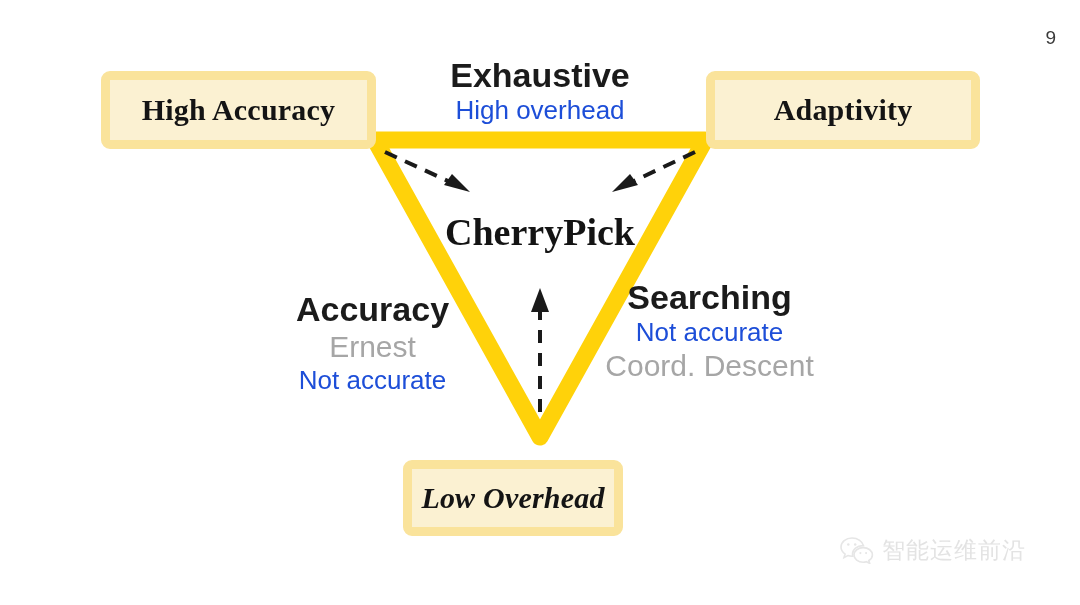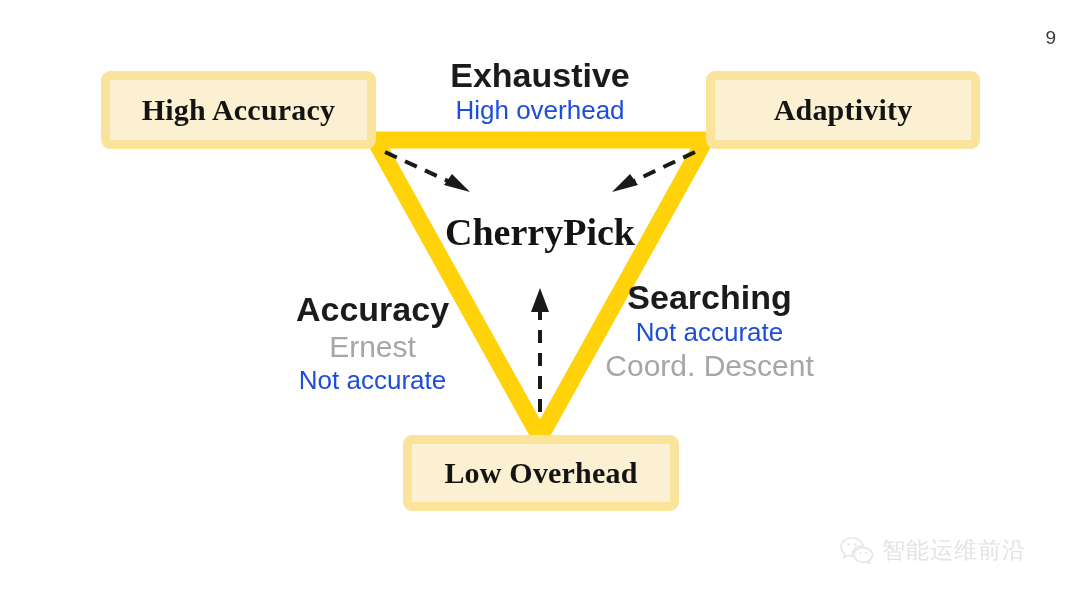--- a/index.html
+++ b/index.html
@@ -67,23 +67,24 @@
     height: 78px;
   }
   #box-adaptivity {
     left: 706px;
     top: 71px;
     width: 274px;
     height: 78px;
   }
   #box-low-overhead {
     left: 403px;
-    top: 435px;
-    width: 276px;
+    top: 460px;
+    width: 220px;
     height: 76px;
+    font-style: italic;
   }
 
   
   .center-title {
     position: absolute;
     left: 0;
     top: 213px;
     width: 1080px;
     text-align: center;
     font-family: "Liberation Serif", serif;

